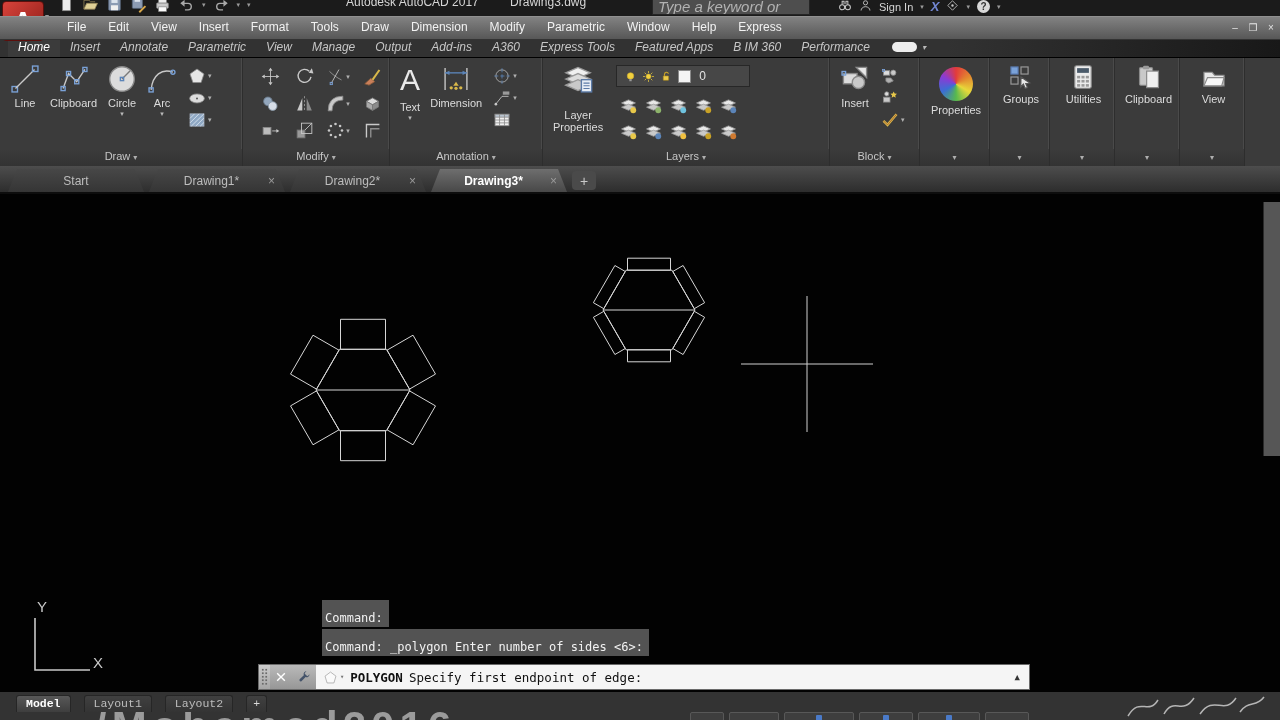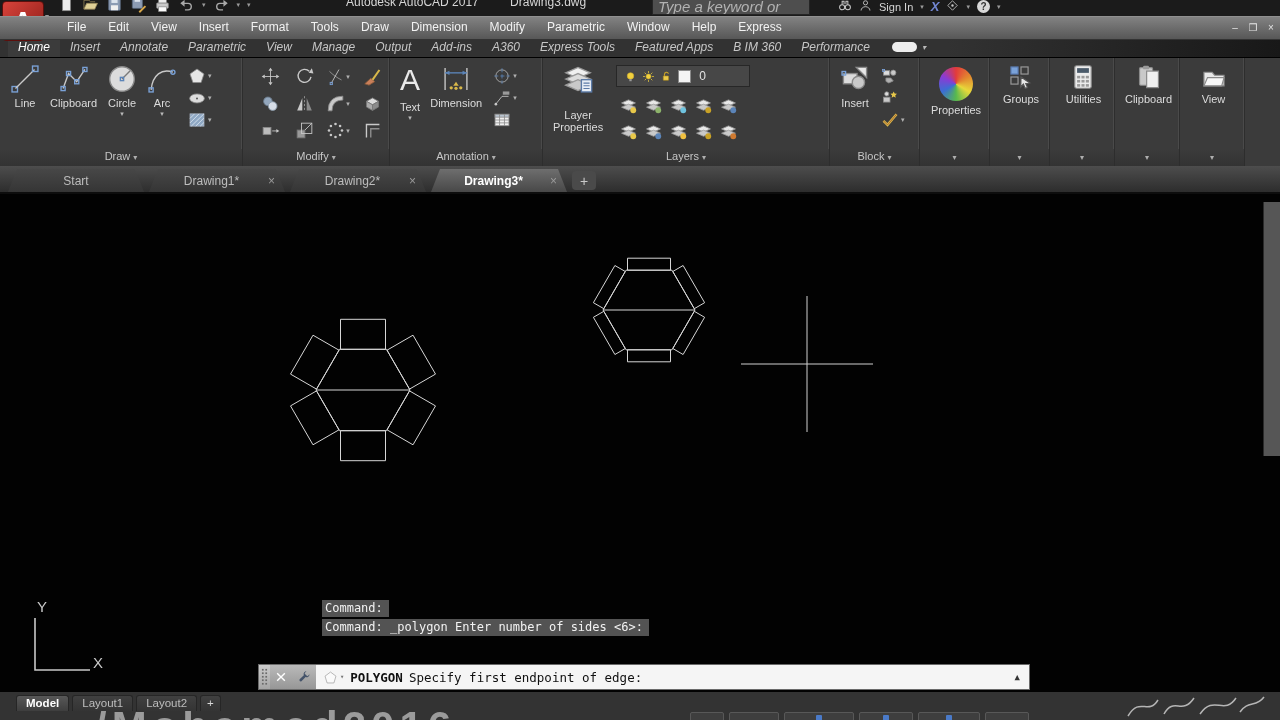--- a/index.html
+++ b/index.html
@@ -92,41 +92,41 @@
 
   
   #canvas{position:absolute;top:194px;left:0;width:1280px;height:526px;background:#020202;}
   #cansvg{position:absolute;left:0;top:0;}
   #scrollstrip{position:absolute;right:0;top:8px;width:16px;height:254px;background:#565656;border-left:1px solid #2a2a2a;}
 
   
   #cmdhist{position:absolute;left:322px;top:600px;z-index:20;}
   .histline{display:table;background:rgba(90,90,90,0.92);color:#f2f2f2;
             font-family:"DejaVu Sans Mono",monospace;font-size:12px;
-            padding:1px 6px 2px 3px;margin-bottom:2px;white-space:pre;}
+            padding:11px 6px 2px 3px;margin-bottom:2px;white-space:pre;}
   #cmdbar{position:absolute;left:258px;top:664px;width:772px;height:26px;background:#f5f5f5;
           border:1px solid #6a6a6a;display:flex;align-items:center;z-index:21;box-sizing:border-box;}
   #cmdgrip{width:11px;height:100%;background:linear-gradient(#cdcdcd,#a5a5a5);
            display:flex;align-items:center;justify-content:center;}
   .gripdots{width:7px;height:18px;background-image:radial-gradient(circle,#6a6a6a 32%,transparent 38%);
             background-size:3.5px 3.5px;}
   #cmdx{width:22px;height:100%;display:flex;align-items:center;justify-content:center;
         background:linear-gradient(#b9b9b9,#979797);}
   #cmdwrench{width:24px;height:100%;display:flex;align-items:center;justify-content:center;
              background:linear-gradient(#b9b9b9,#979797);}
   #cmdmain{flex:1;display:flex;align-items:center;padding-left:7px;gap:6px;
            font-family:"DejaVu Sans Mono",monospace;font-size:12.5px;color:#111;}
   #cmdpent{display:flex;align-items:center;gap:2px;}
   #cmdpent .tbdrop{color:#777;}
   .cmdname{font-weight:bold;}
   #cmdup{margin-left:auto;padding:0 9px;color:#333;font-size:9px;}
 
   
   #statusbar{position:absolute;top:692px;left:0;width:100%;height:28px;background:#333;z-index:15;}
-  #ltabs{position:absolute;left:16px;top:695px;display:flex;gap:3px;z-index:17;}
+  #ltabs{position:absolute;left:16px;top:695px;display:flex;gap:13px;z-index:17;font-family:Liberation Mono, monospace;}
   .ltab{padding:1px 9px 2px;font-size:11.5px;color:#bdbdbd;background:linear-gradient(#404040,#343434);
         border:1px solid #262626;border-bottom:none;border-radius:3px 3px 0 0;}
   .ltab.active{color:#fff;font-weight:bold;background:linear-gradient(#585858,#3e3e3e);}
   .ltadd{padding:1px 6px 2px;color:#d9d9d9;}
   #watermark{position:absolute;left:95px;top:703px;font-size:42px;font-weight:bold;color:#9b9b9b;
              letter-spacing:5px;z-index:16;white-space:nowrap;}
   #partialbtns{position:absolute;left:690px;top:712px;display:flex;gap:5px;z-index:17;}
   .pbtn{height:12px;background:#3e3e3e;border:1px solid #585858;border-radius:2px;
         display:flex;align-items:center;justify-content:center;gap:3px;padding:0 5px;box-sizing:border-box;}
   .pdot{width:6px;height:6px;background:#4a7ac8;border-radius:1px;}

